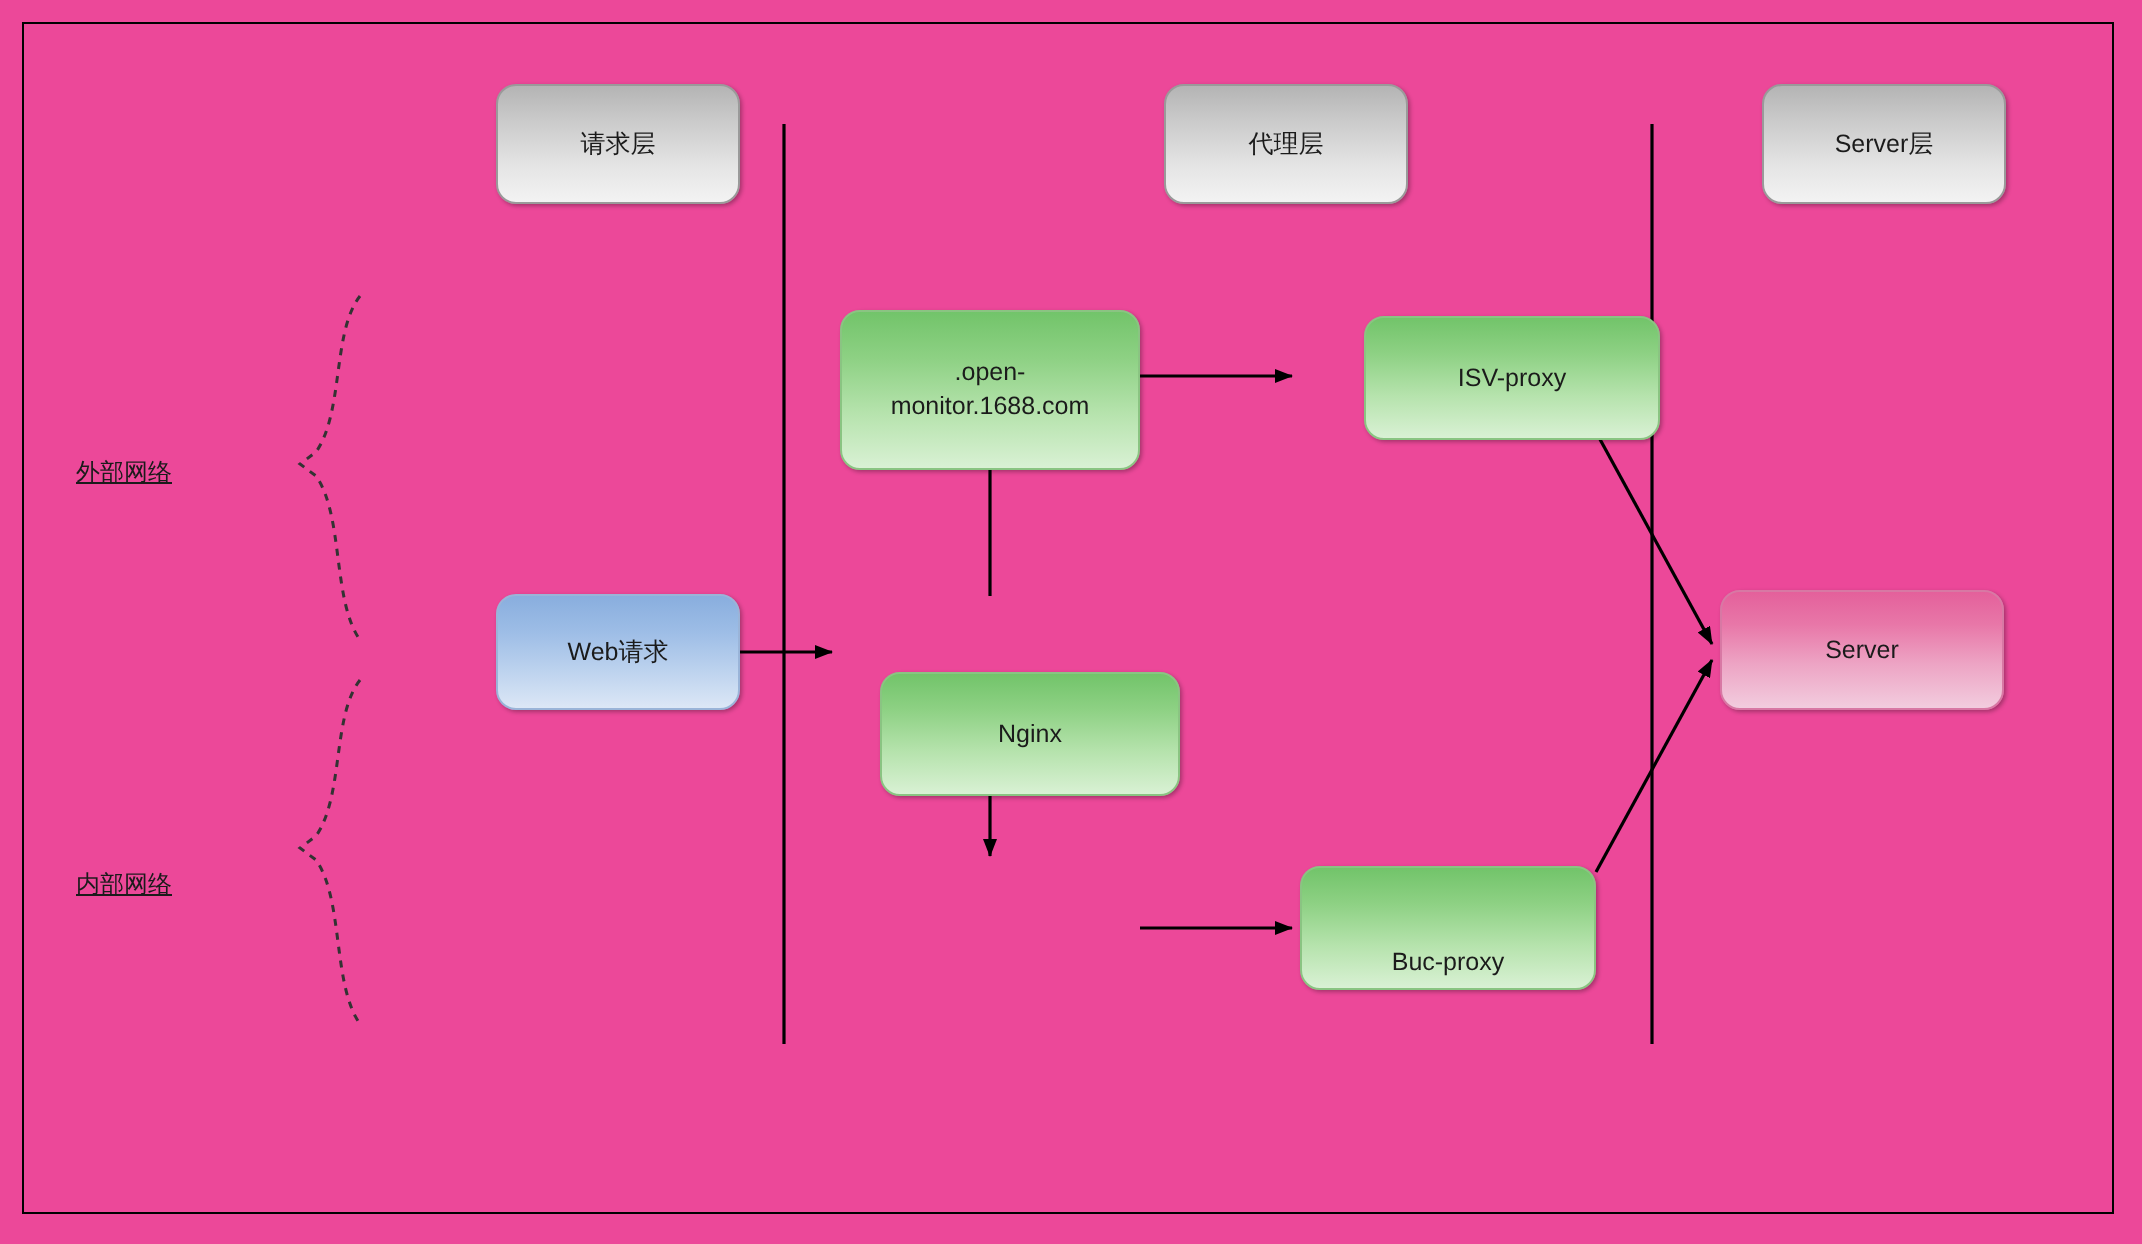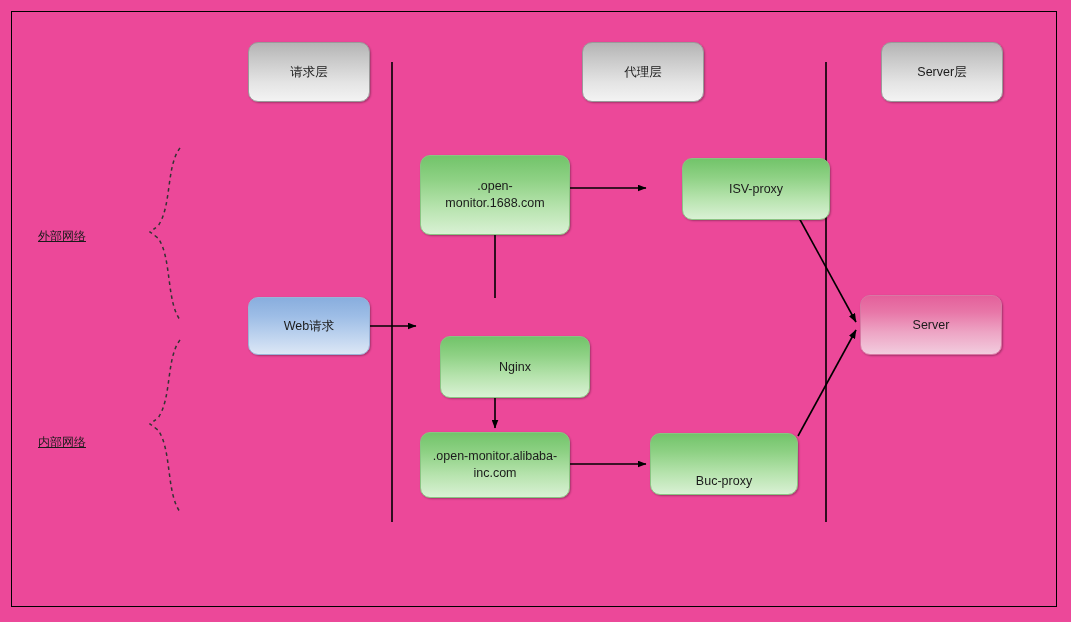--- a/index.html
+++ b/index.html
@@ -126,23 +126,20 @@
   </div>
 
   <div class="node node-green" style="left:440px; top:298px; width:150px; height:62px;margin-top:38px;">
     <span>Nginx</span>
   </div>
 
   <div class="node node-green" style="left:420px; top:155px; width:150px; height:80px;">
     <span>.open-monitor.1688.com</span>
   </div>
 
-  <div class="node node-green" style="left:420px; top:432px; width:150px; height:66px;">
-    <span>.open-monitor.alibaba-inc.com</span>
-  </div>
 
   <div class="node node-green" style="left:682px; top:158px; width:148px; height:62px;">
     <span>ISV-proxy</span>
   </div>
 
   <div class="node node-green" style="left:650px; top:433px; width:148px; height:62px;align-items:flex-end;">
     <span>Buc-proxy</span>
   </div>
 
   <div class="node node-pink" style="left:860px; top:295px; width:142px; height:60px;">

